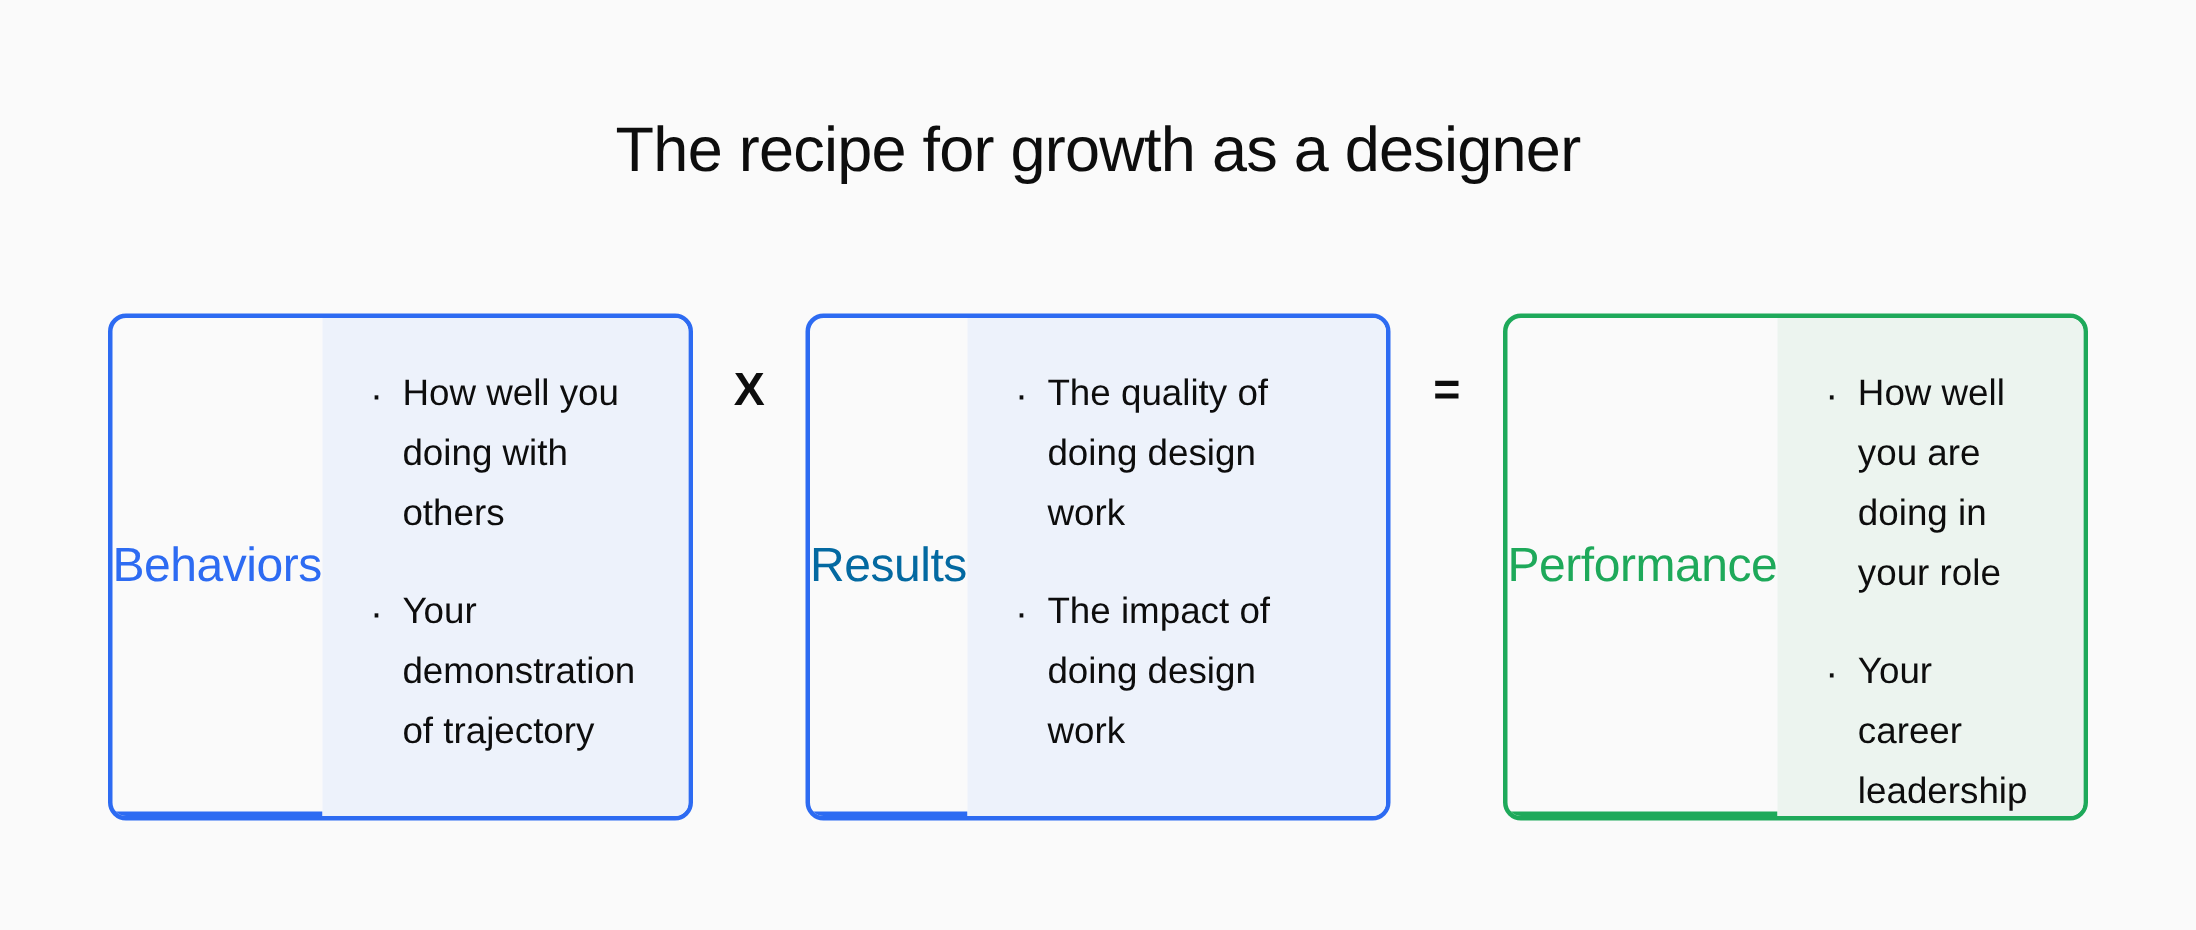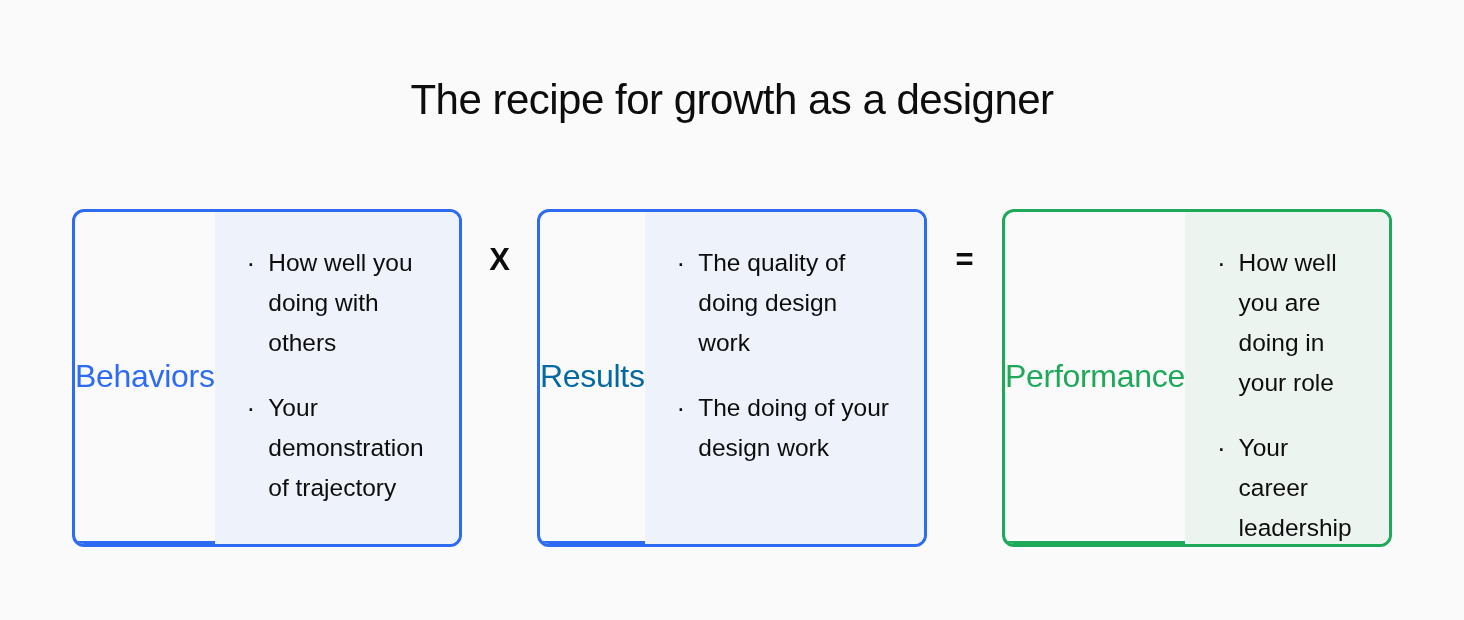--- a/index.html
+++ b/index.html
@@ -124,21 +124,21 @@
         <span>Results</span>
       </header>
       <div class="card-body" style="background-color: rgb(237, 242, 251);">
         <ul class="bullet-list">
           <li class="bullet-item">
             <span class="bullet-dot">·</span>
             <span>The quality of doing design work</span>
           </li>
           <li class="bullet-item">
             <span class="bullet-dot">·</span>
-            <span>The doing of your design work</span>
+            <span>The impact of doing design work</span>
           </li>
         </ul>
       </div>
     </section>
 
     <div class="operator">=</div>
 
     <section class="card" style="border-color: rgb(30, 169, 90);">
       <header class="card-header" style="color: rgb(30, 169, 90); border-bottom-color: rgb(30, 169, 90);">
         <span>Performance</span>

